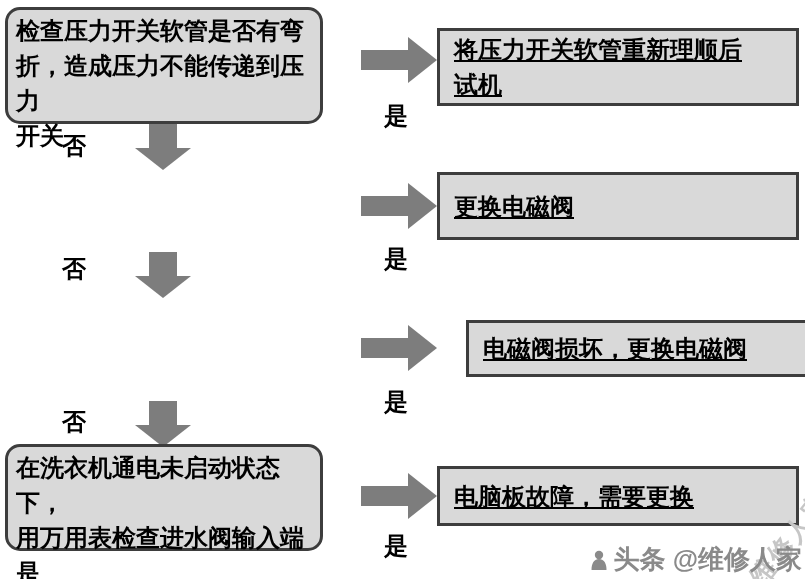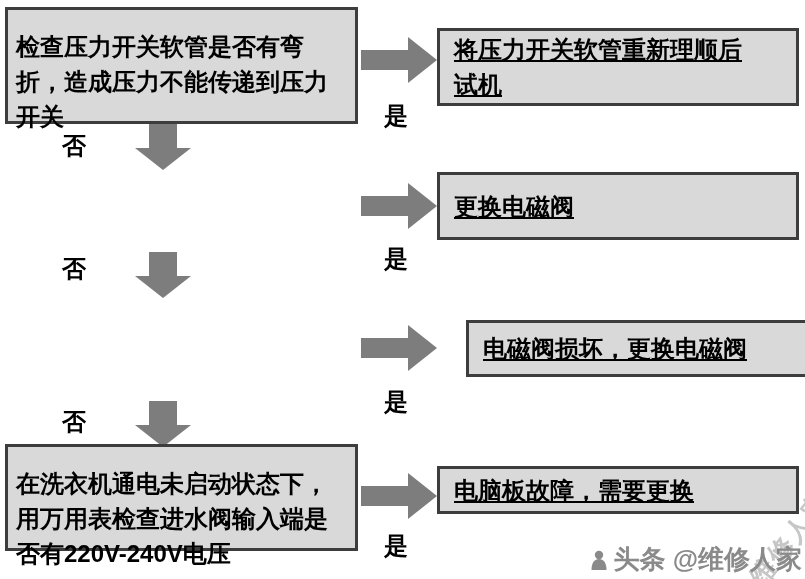--- a/index.html
+++ b/index.html
@@ -2,31 +2,31 @@
 <html><head>
 <meta charset="utf-8">
 <style>
   html,body{margin:0;padding:0;background:#ffffff;}
   .canvas{position:relative;width:805px;height:579px;background:#ffffff;overflow:hidden;
     font-family:"Liberation Sans","DejaVu Sans",sans-serif;color:#000;}
 
   .box{position:absolute;background:#d9d9d9;border:3px solid #3d3d3d;box-sizing:border-box;
     font-weight:bold;font-size:24px;line-height:35px;}
   .box span{white-space:pre-line;}
-  .qbox{left:5px;width:353px;padding:19px 8px;}
+  .qbox{left:5px;width:318px;padding:3px 8px;border-radius:15px;}
   .rbox{left:437px;width:362px;display:flex;align-items:center;padding:0 14px;text-decoration:underline;}
 
   .q1{top:7px;height:117px;}
   .q2{top:170px;height:80px;}
   .q3{top:293px;height:106px;}
   .q4{top:444px;height:107px;}
   .r1{top:28px;height:78px;}
   .r2{top:172px;height:68px;}
   .r3{top:320px;height:57px;margin-left:29px;}
-  .r4{top:466px;height:48px;}
+  .r4{top:466px;height:60px;}
 
   .harrow{position:absolute;left:361px;width:76px;height:46px;}
   .harrow .shaft{position:absolute;left:0;top:13px;width:47px;height:20px;background:#7d7d7d;}
   .harrow .head{position:absolute;left:47px;top:0;width:0;height:0;
     border-top:23px solid transparent;border-bottom:23px solid transparent;border-left:29px solid #7d7d7d;}
   .h1{top:37px;} .h2{top:183px;} .h3{top:325px;} .h4{top:473px;}
 
   .varrow{position:absolute;left:135px;width:56px;height:46px;}
   .varrow .shaft{position:absolute;left:14px;top:0;width:28px;height:24px;background:#7d7d7d;}
   .varrow .head{position:absolute;left:0;top:24px;width:0;height:0;

